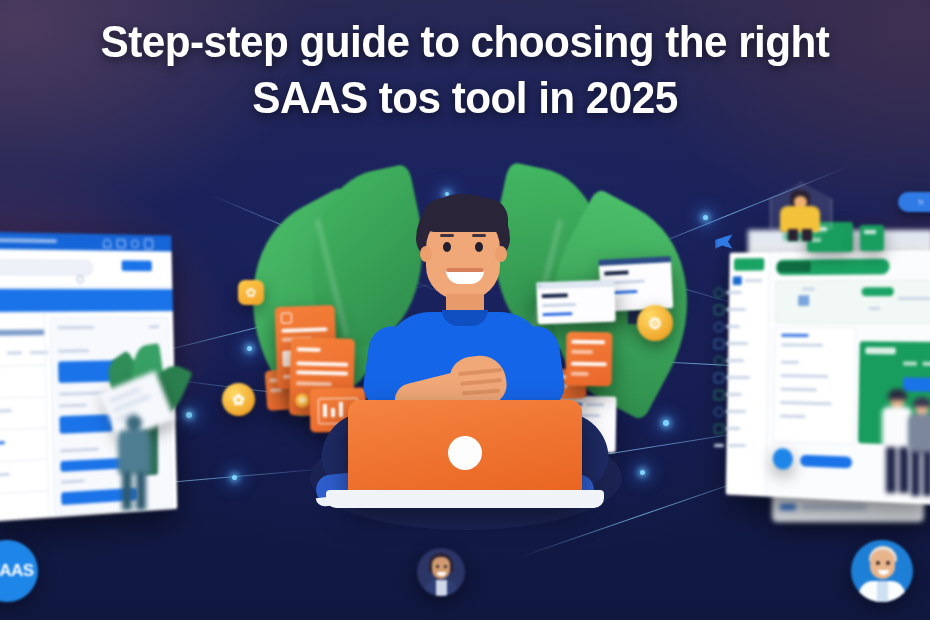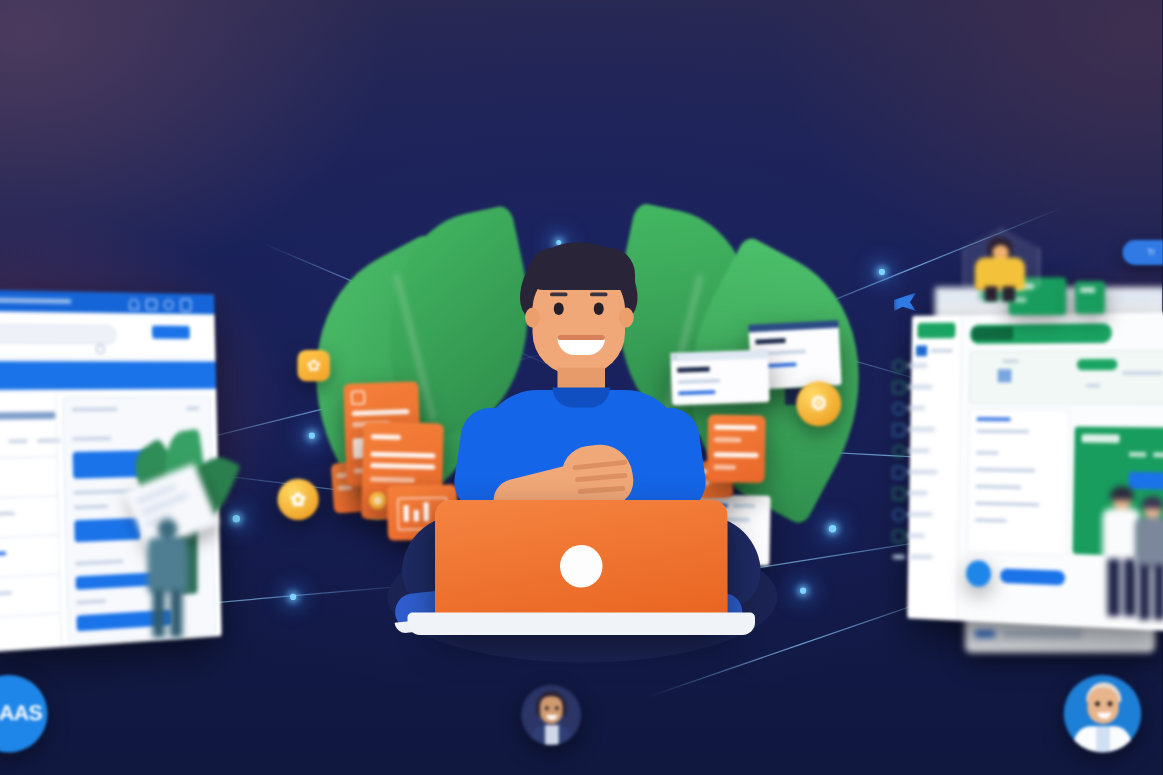--- a/index.html
+++ b/index.html
@@ -412,20 +412,24 @@
   </div>
 
   <div class="abs wcard blur1" style="left:600px;top:258px;width:72px;height:52px;transform:rotate(-3deg);z-index:26;">
     <div class="abs" style="left:0;top:0;width:72px;height:6px;background:#2b4a86;"></div>
     <div class="abs" style="left:5px;top:12px;width:24px;height:4px;background:#1f2c4c;"></div>
     <div class="abs gl" style="left:5px;top:22px;width:40px;"></div>
     <div class="abs gl b" style="left:5px;top:32px;width:32px;"></div>
   </div>
   <div class="abs blur1" style="left:628px;top:310px;width:16px;height:14px;background:#233261;z-index:25;"></div>
 
+  <div class="abs" id="title">
+    <div class="ln ln1">Step-step guide to choosing the right</div>
+    <div class="ln ln2">SAAS tos tool in 2025</div>
+  </div>
 
   <div class="abs badge-circ blur1" style="left:-24px;top:540px;width:62px;height:62px;font-size:17px;z-index:40;">
     <span style="margin-left:8px;letter-spacing:-0.5px;">SAAS</span>
   </div>
 
   <div class="abs avatar blur1" style="left:417px;top:548px;width:48px;height:48px;background:#2b3566;z-index:40;">
     <div style="position:relative;width:48px;height:48px;">
       <div class="abs" style="left:12px;top:5px;width:24px;height:20px;background:#2a2231;border-radius:12px 12px 3px 3px;"></div>
       <div class="abs" style="left:15px;top:9px;width:18px;height:22px;background:#d09a6e;border-radius:9px 9px 11px 11px;"></div>
       <div class="abs" style="left:19px;top:17px;width:3px;height:3px;background:#2a2231;border-radius:50%;"></div>

